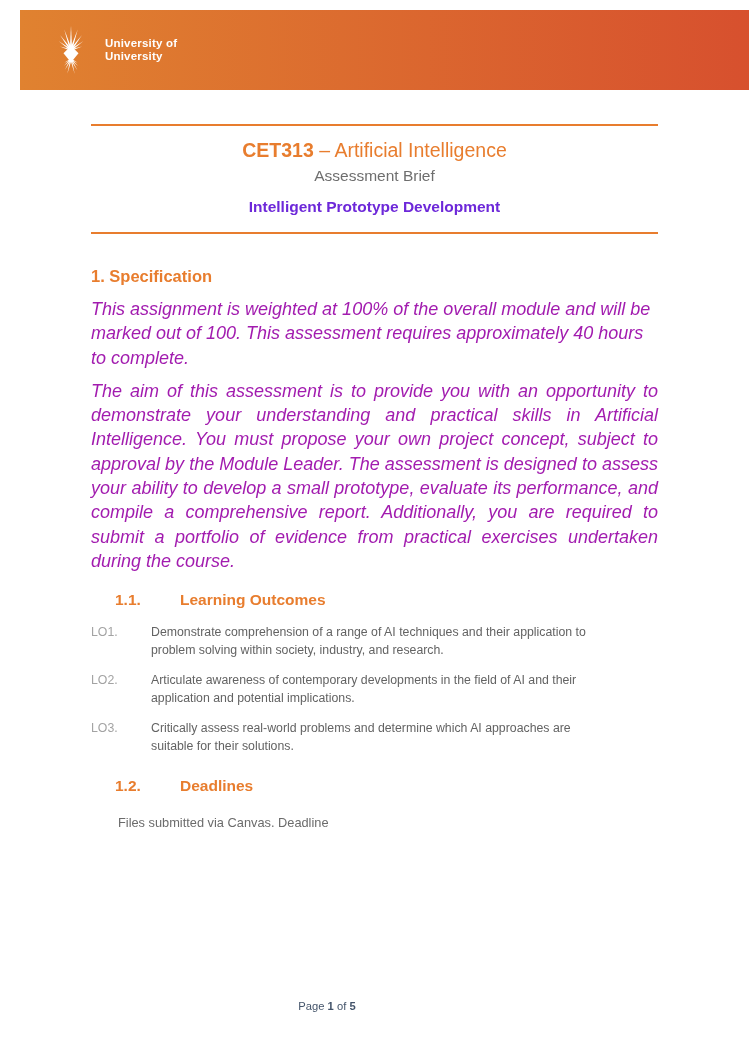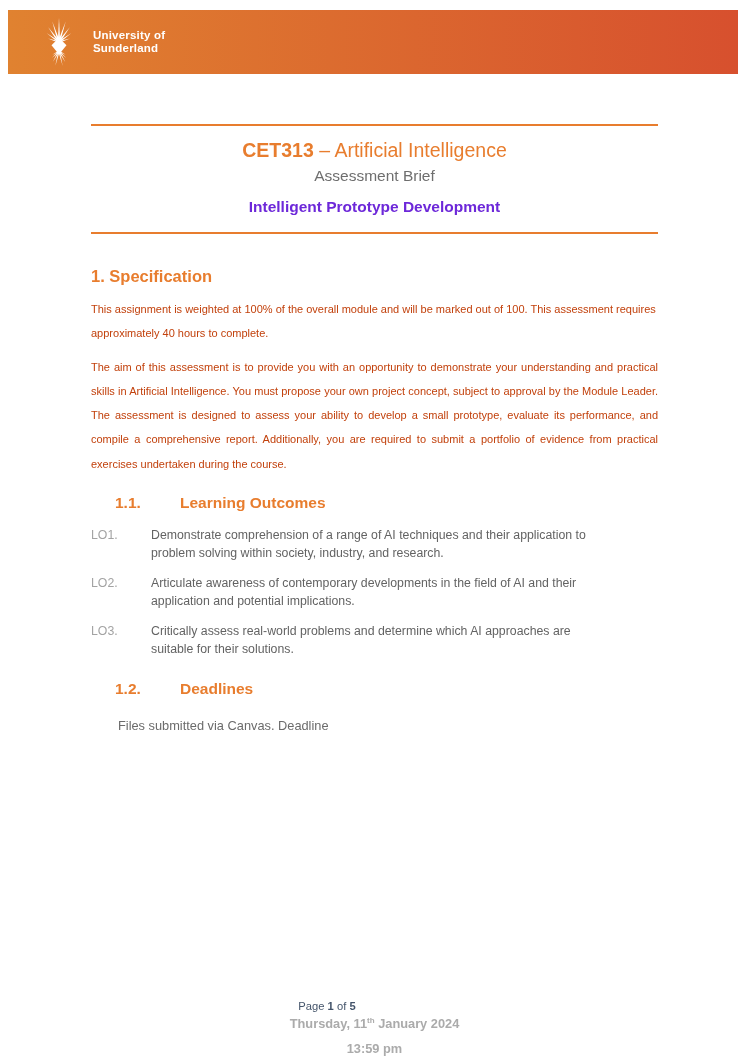--- a/index.html
+++ b/index.html
@@ -11,24 +11,24 @@
     width: 749px;
     height: 1060px;
     margin: 0 auto;
     background: #ffffff;
     overflow: hidden;
   }
 
   
   .banner {
     position: absolute;
-    left: 8px;
+    left: 20px;
     top: 10px;
     width: 730px;
-    height: 64px;
+    height: 80px;
     background: linear-gradient(to right, #E08230, #D7502E);
     display: flex;
     align-items: center;
   }
   .logo-mark {
     width: 50px;
     height: 56px;
     margin-left: 26px;
     flex: 0 0 auto;
   }
@@ -87,23 +87,24 @@
   .h-section {
     margin-top: 32px;
     font-size: 16.5px;
     line-height: 20px;
     color: #E87D2E;
     font-weight: bold;
   }
 
   .para {
     margin-top: 11px;
-    font-size: 11px;
+    font-size: 18px;
     line-height: 24.3px;
-    color: #c2410c;
+    color: #a21caf;
+    font-style: italic;
   }
   .para.justify { text-align: justify; margin-top: 9px; }
 
   .h-subsection {
     margin-top: 17px;
     padding-left: 24px;
     font-size: 15.5px;
     line-height: 19px;
     color: #E87D2E;
     font-weight: bold;
@@ -199,21 +200,21 @@
         <polygon points="29.1,44 30,59 30.9,44" transform="rotate(-30 30 44)"></polygon>
         <polygon points="29.1,44 30,59 30.9,44" transform="rotate(30 30 44)"></polygon>
         <polygon points="29.2,44 30,56 30.8,44" transform="rotate(-46 30 44)"></polygon>
         <polygon points="29.2,44 30,56 30.8,44" transform="rotate(46 30 44)"></polygon>
         <polygon points="29.2,44 30,53 30.8,44" transform="rotate(-62 30 44)"></polygon>
         <polygon points="29.2,44 30,53 30.8,44" transform="rotate(62 30 44)"></polygon>
       </g>
     </svg>
     <div class="logo-text">
       <div>University of</div>
-      <div>Sunderland</div>
+      <div>University</div>
     </div>
   </div>
 
   <div class="content">
 
     <div class="rule rule-top"></div>
 
     <h1 class="module-title"><span class="code">CET313</span><span class="name"> – Artificial Intelligence</span></h1>
 
     <div class="subtitle">Assessment Brief</div>

